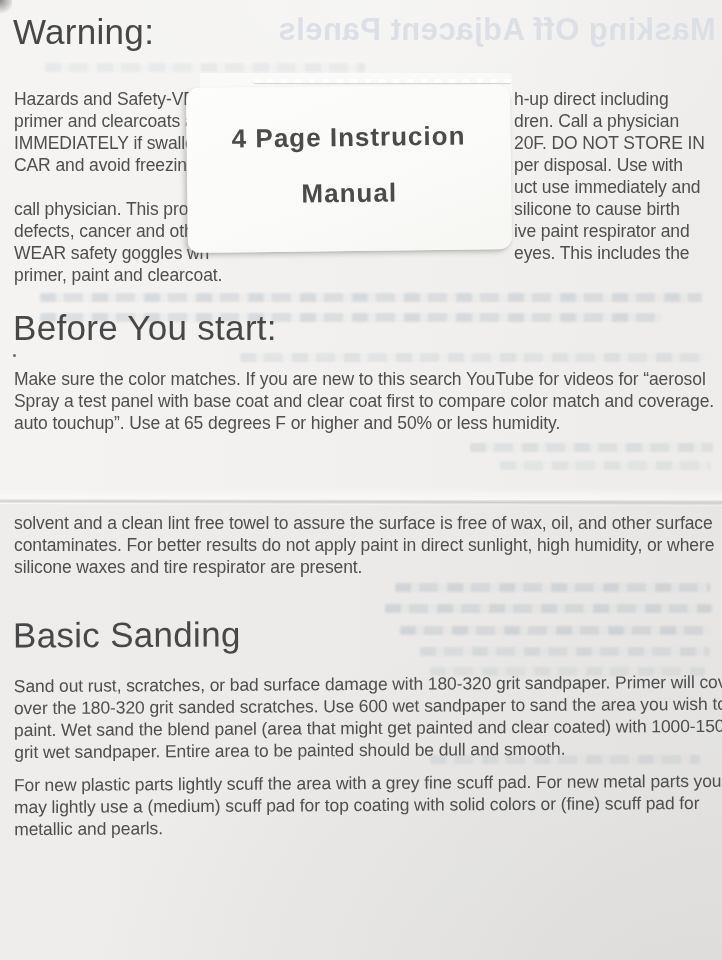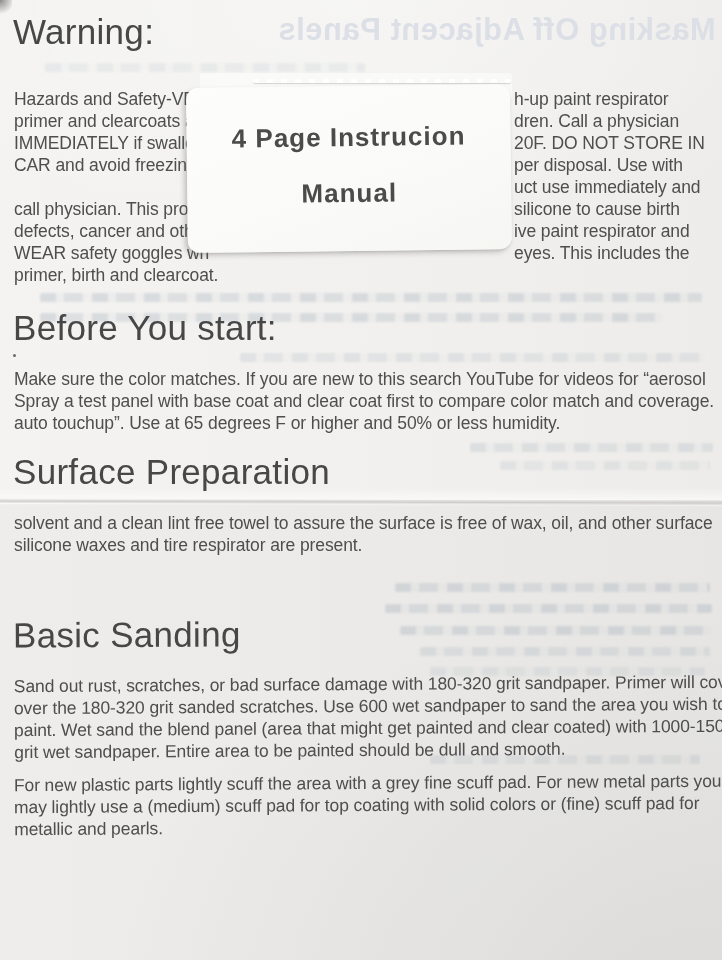--- a/index.html
+++ b/index.html
@@ -113,21 +113,21 @@
   <div class="corner-smudge"></div>
   <div class="sheet-edge-highlight"></div>
   <div class="crease"></div>
   <div class="lower-sheet-tint"></div>
 
   <div class="h-section" style="top:12px">Warning:</div>
 
   <div class="body-block" style="top:88px">
     <div class="body-line warn-row">
       <span>Hazards and Safety-VERY</span>
-      <span class="warn-right">h-up paint respirator</span>
+      <span class="warn-right">h-up direct including</span>
     </div>
     <div class="body-line warn-row">
       <span>primer and clearcoats ar</span>
       <span class="warn-right">dren. Call a physician</span>
     </div>
     <div class="body-line warn-row">
       <span>IMMEDIATELY if swallow</span>
       <span class="warn-right">20F. DO NOT STORE IN</span>
     </div>
     <div class="body-line warn-row">
@@ -143,45 +143,45 @@
     </div>
     <div class="body-line warn-row">
       <span>defects, cancer and othe</span>
       <span class="warn-right">ive paint respirator and</span>
     </div>
     <div class="body-line warn-row">
       <span>WEAR safety goggles wh</span>
       <span class="warn-right">eyes. This includes the</span>
     </div>
     <div class="body-line warn-row">
-      <span>primer, birth and clearcoat.</span>
+      <span>primer, paint and clearcoat.</span>
       <span class="warn-right"></span>
     </div>
   </div>
 
   <div class="sticker-backing"></div>
   <div class="perforation"></div>
   <div class="sticker">
     <div class="sticker-text">4 Page Instrucion</div>
     <div class="sticker-text">Manual</div>
   </div>
 
   <div class="h-section" style="top:308px">Before You start:</div>
   <div class="tiny-dot"></div>
 
   <div class="body-block" style="top:368px">
     <div class="body-line">Make sure the color matches.  If you are new to this search YouTube for videos for “aerosol</div>
     <div class="body-line">Spray a test panel with base coat and clear coat first to compare color match and coverage.</div>
     <div class="body-line">auto touchup”.  Use at 65 degrees F or higher and 50% or less humidity.</div>
   </div>
 
-  <div class="h-section" style="top:452px">Surface Preparation</div>
 
   <div class="body-block" style="top:512px">
     <div class="body-line">solvent and a clean lint free towel to assure the surface is free of wax, oil, and other surface</div>
+    <div class="body-line">contaminates. For better results do not apply paint in direct sunlight, high humidity, or where</div>
     <div class="body-line">silicone waxes and tire respirator are present.</div>
   </div>
 
   <div class="h-section" style="top:615px;transform:rotate(-.3deg)">Basic Sanding</div>
 
   <div class="body-block" style="top:673px;transform:rotate(-.35deg)">
     <div class="body-line">Sand out rust, scratches, or bad surface damage with 180-320 grit sandpaper. Primer will cover</div>
     <div class="body-line">over the 180-320 grit sanded scratches. Use 600 wet sandpaper to sand the area you wish to</div>
     <div class="body-line">paint. Wet sand the blend panel (area that might get painted and clear coated) with 1000-1500</div>
     <div class="body-line">grit wet sandpaper. Entire area to be painted should be dull and smooth.</div>

